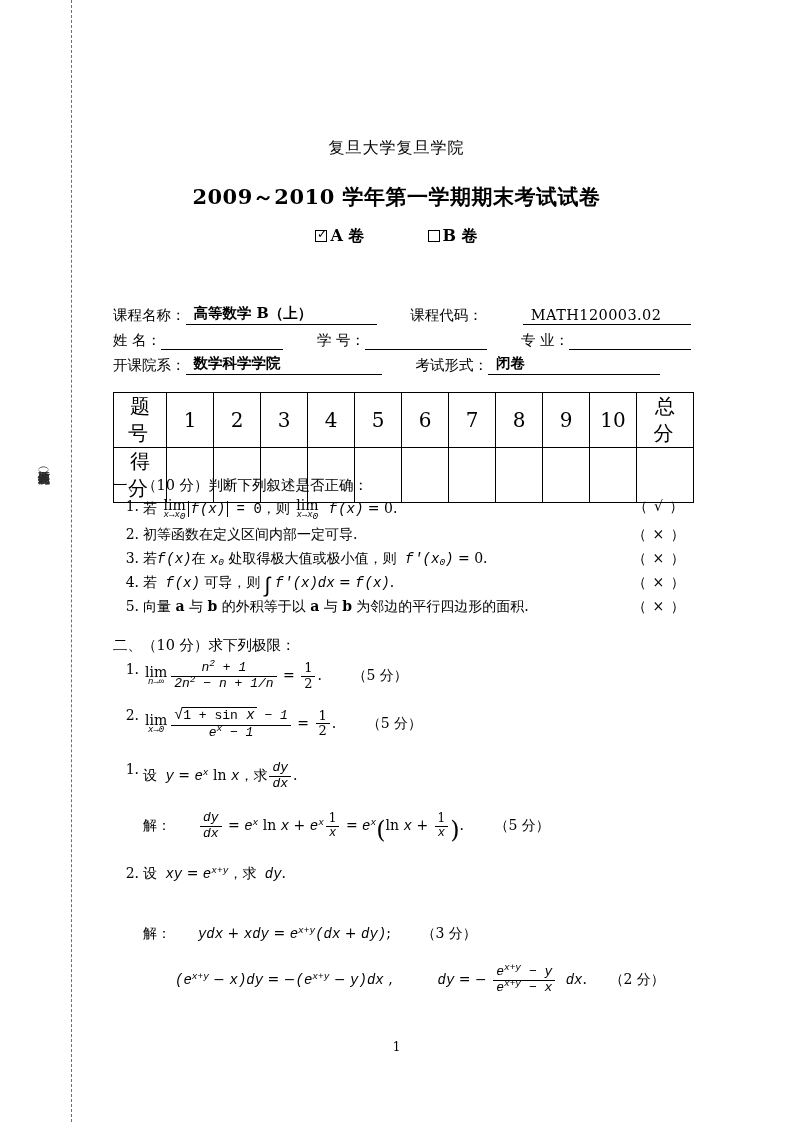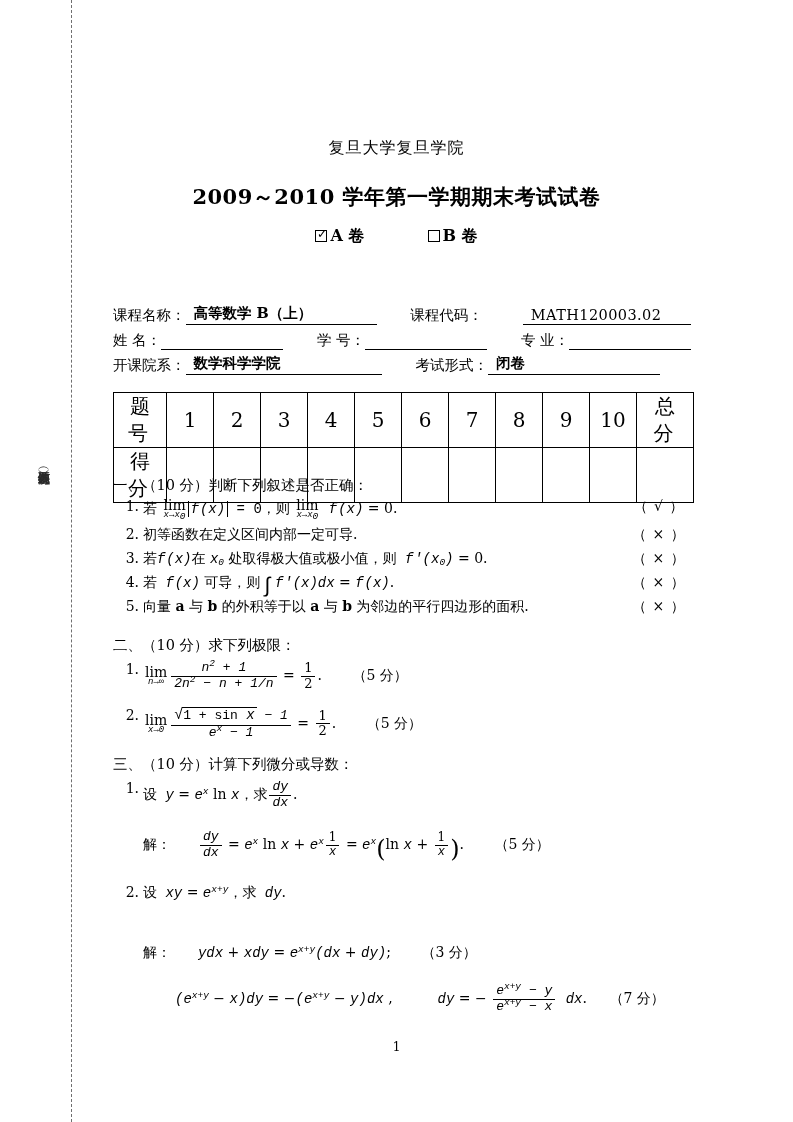--- a/index.html
+++ b/index.html
@@ -400,21 +400,20 @@
     <div class="row-gap"></div>
 
     <div class="item tall" style="min-height:36px;">
       <span class="idx">2.</span>
       <span><span class="lim"><span class="top mr">lim</span><span class="bot m">x→0</span></span><span class="frac"><span class="num m"><span class="radsign">√</span><span class="sqrt mr">1 + sin<span class="m"> x</span></span> − 1</span><span class="den m">e<sup class="e">x</sup> − 1</span></span><span class="mr"> = </span><span class="frac"><span class="num mr">1</span><span class="den mr">2</span></span>.</span>
       <span class="pts">（5 分）</span>
     </div>
 
     <div class="row-gap"></div>
 
-    <div class="sec-head">三、（10 分）计算下列微分或导数：</div>
 
     <div class="item tall" style="min-height:34px;margin-top:6px;">
       <span class="idx">1.</span>
       <span><span>设</span><span class="m">&nbsp;y</span><span class="mr"> = </span><span class="m">e<sup class="e">x</sup></span><span class="mr"> ln </span><span class="m">x</span><span>，求</span><span class="frac"><span class="num m">dy</span><span class="den m">dx</span></span>.</span>
     </div>
 
     <div class="row-gap"></div>
 
     <div class="solution" style="min-height:36px;">
       <span>解：</span>
@@ -438,20 +437,20 @@
       <span><span class="m">ydx</span><span class="mr"> + </span><span class="m">xdy</span><span class="mr"> = </span><span class="m">e<sup class="e">x+y</sup></span><span class="m">(dx</span><span class="mr"> + </span><span class="m">dy)</span><span class="mr">;</span></span>
       <span class="pts">（3 分）</span>
     </div>
 
     <div class="row-gap"></div>
 
     <div class="solution" style="padding-left:62px;min-height:40px;margin-top:12px;">
       <span><span class="m">(e<sup class="e">x+y</sup></span><span class="mr"> − </span><span class="m">x)dy</span><span class="mr"> = −</span><span class="m">(e<sup class="e">x+y</sup></span><span class="mr"> − </span><span class="m">y)dx</span><span class="mr"> ,</span></span>
       <span class="gap-s"></span><span class="gap-s"></span>
       <span><span class="m">dy</span><span class="mr"> = − </span><span class="frac"><span class="num m">e<sup class="e">x+y</sup> − y</span><span class="den m">e<sup class="e">x+y</sup> − x</span></span><span class="m">&nbsp;dx</span>.</span>
-      <span class="pts narrow">（7 分）</span>
+      <span class="pts narrow">（2 分）</span>
     </div>
 
   </div>
 
   <div class="page-no">1</div>
 
 </div>
 
 </body></html>

